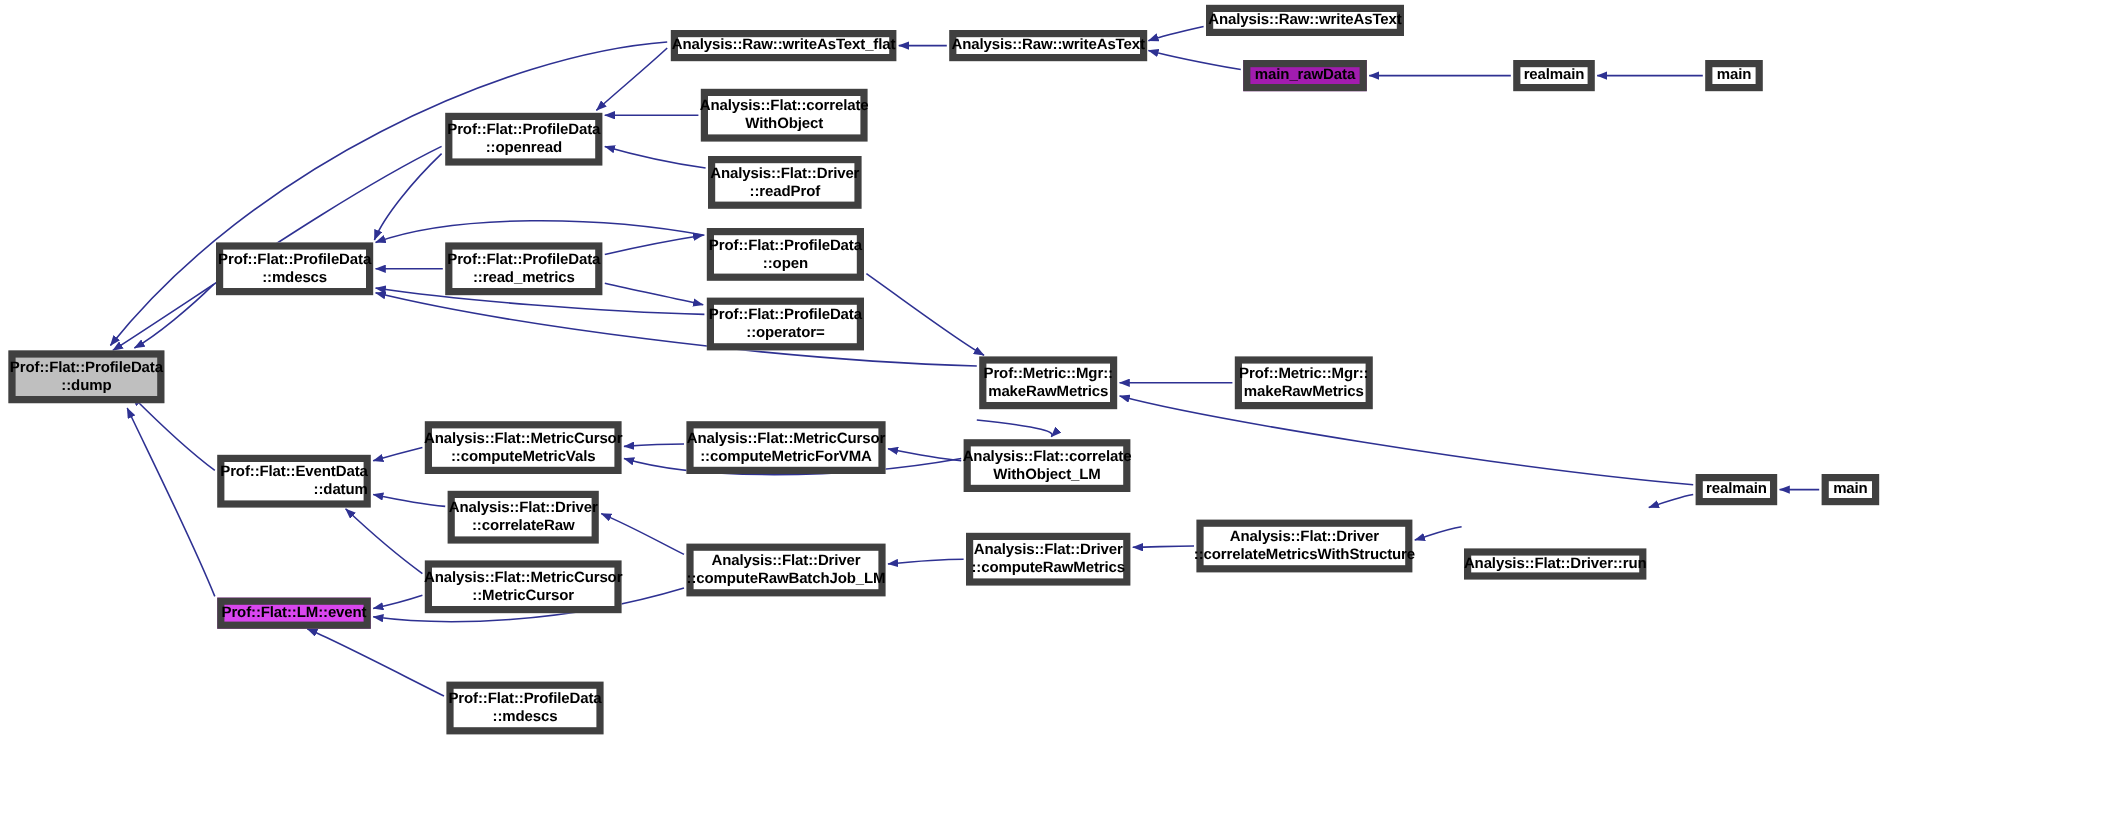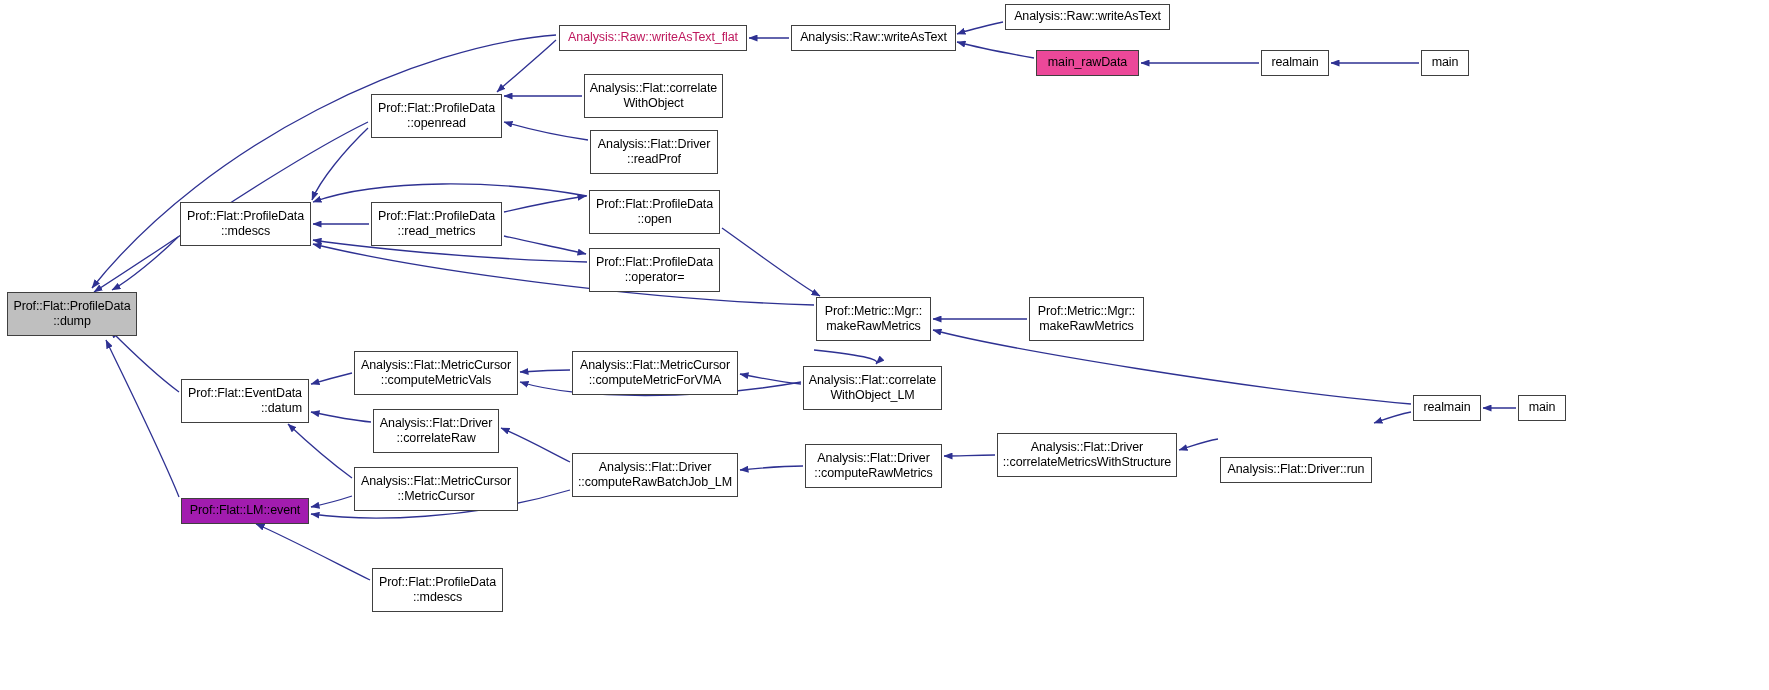--- a/index.html
+++ b/index.html
@@ -19,32 +19,33 @@
     position: absolute;
     left: 0;
     top: 0;
     width: 1769px;
     height: 690px;
     pointer-events: none;
   }
   .node {
     position: absolute;
     box-sizing: border-box;
-    border: 1px solid #4d7c0f;
+    border: 6px solid #4d7c0f;
     background: #ffffff;
     color: #000000;
     font-size: 12.5px;
     line-height: 1.22;
     text-align: center;
     display: flex;
     align-items: center;
     justify-content: center;
     white-space: pre-line;
     letter-spacing: -0.1px;
     z-index: 2;
+    font-weight: bold;
   }
   .node.highlight {
     background: #bfbfbf;
   }
 </style>
 </head>
 <body>
 
 <div id="graph">
   <svg id="edge-layer" viewBox="0 0 1769 690" xmlns="http://www.w3.org/2000/svg">
@@ -95,55 +96,55 @@
         <path d="M1516,408 C1505,408 1495,408 1483,408" fill="none" stroke="#2e3192" stroke-width="1.3" marker-end="url(#arrowhead)"></path>
       </g>
   </svg>
   <div id="nodes-group">
       <div class="node highlight" style="left: 7px; top: 292px; width: 130px; height: 44px; border-color: rgb(64, 64, 64); background: rgb(191, 191, 191); color: rgb(0, 0, 0);">Prof::Flat::ProfileData
 ::dump</div>
       <div class="node" style="left: 180px; top: 202px; width: 131px; height: 44px; border-color: rgb(64, 64, 64); background: rgb(255, 255, 255); color: rgb(0, 0, 0);">Prof::Flat::ProfileData
 ::mdescs</div>
       <div class="node" style="left: 181px; top: 379px; width: 128px; height: 44px; border-color: rgb(64, 64, 64); background: rgb(255, 255, 255); color: rgb(0, 0, 0); text-align: right;">Prof::Flat::EventData
 ::datum</div>
-      <div class="node" style="left: 181px; top: 498px; width: 128px; height: 26px; border-color: rgb(64, 64, 64); background: #a21caf; color: rgb(0, 0, 0);">Prof::Flat::LM::event</div>
+      <div class="node" style="left: 181px; top: 498px; width: 128px; height: 26px; border-color: rgb(64, 64, 64); background: #d946ef; color: rgb(0, 0, 0);">Prof::Flat::LM::event</div>
       <div class="node" style="left: 371px; top: 94px; width: 131px; height: 44px; border-color: rgb(64, 64, 64); background: rgb(255, 255, 255); color: rgb(0, 0, 0);">Prof::Flat::ProfileData
 ::openread</div>
       <div class="node" style="left: 371px; top: 202px; width: 131px; height: 44px; border-color: rgb(64, 64, 64); background: rgb(255, 255, 255); color: rgb(0, 0, 0);">Prof::Flat::ProfileData
 ::read_metrics</div>
       <div class="node" style="left: 354px; top: 351px; width: 164px; height: 44px; border-color: rgb(64, 64, 64); background: rgb(255, 255, 255); color: rgb(0, 0, 0);">Analysis::Flat::MetricCursor
 ::computeMetricVals</div>
       <div class="node" style="left: 373px; top: 409px; width: 126px; height: 44px; border-color: rgb(64, 64, 64); background: rgb(255, 255, 255); color: rgb(0, 0, 0);">Analysis::Flat::Driver
 ::correlateRaw</div>
       <div class="node" style="left: 354px; top: 467px; width: 164px; height: 44px; border-color: rgb(64, 64, 64); background: rgb(255, 255, 255); color: rgb(0, 0, 0);">Analysis::Flat::MetricCursor
 ::MetricCursor</div>
       <div class="node" style="left: 372px; top: 568px; width: 131px; height: 44px; border-color: rgb(64, 64, 64); background: rgb(255, 255, 255); color: rgb(0, 0, 0);">Prof::Flat::ProfileData
 ::mdescs</div>
-      <div class="node" style="left: 559px; top: 25px; width: 188px; height: 26px; border-color: rgb(64, 64, 64); background: rgb(255, 255, 255); color: #be185d;">Analysis::Raw::writeAsText_flat</div>
+      <div class="node" style="left: 559px; top: 25px; width: 188px; height: 26px; border-color: rgb(64, 64, 64); background: rgb(255, 255, 255); color: #000000;">Analysis::Raw::writeAsText_flat</div>
       <div class="node" style="left: 584px; top: 74px; width: 139px; height: 44px; border-color: rgb(64, 64, 64); background: rgb(255, 255, 255); color: rgb(0, 0, 0);">Analysis::Flat::correlate
 WithObject</div>
       <div class="node" style="left: 590px; top: 130px; width: 128px; height: 44px; border-color: rgb(64, 64, 64); background: rgb(255, 255, 255); color: rgb(0, 0, 0);">Analysis::Flat::Driver
 ::readProf</div>
       <div class="node" style="left: 589px; top: 190px; width: 131px; height: 44px; border-color: rgb(64, 64, 64); background: rgb(255, 255, 255); color: rgb(0, 0, 0);">Prof::Flat::ProfileData
 ::open</div>
       <div class="node" style="left: 589px; top: 248px; width: 131px; height: 44px; border-color: rgb(64, 64, 64); background: rgb(255, 255, 255); color: rgb(0, 0, 0);">Prof::Flat::ProfileData
 ::operator=</div>
       <div class="node" style="left: 572px; top: 351px; width: 166px; height: 44px; border-color: rgb(64, 64, 64); background: rgb(255, 255, 255); color: rgb(0, 0, 0);">Analysis::Flat::MetricCursor
 ::computeMetricForVMA</div>
       <div class="node" style="left: 572px; top: 453px; width: 166px; height: 44px; border-color: rgb(64, 64, 64); background: rgb(255, 255, 255); color: rgb(0, 0, 0);">Analysis::Flat::Driver
 ::computeRawBatchJob_LM</div>
       <div class="node" style="left: 791px; top: 25px; width: 165px; height: 26px; border-color: rgb(64, 64, 64); background: rgb(255, 255, 255); color: rgb(0, 0, 0);">Analysis::Raw::writeAsText</div>
       <div class="node" style="left: 816px; top: 297px; width: 115px; height: 44px; border-color: rgb(64, 64, 64); background: rgb(255, 255, 255); color: rgb(0, 0, 0);">Prof::Metric::Mgr::
 makeRawMetrics</div>
       <div class="node" style="left: 803px; top: 366px; width: 139px; height: 44px; border-color: rgb(64, 64, 64); background: rgb(255, 255, 255); color: rgb(0, 0, 0);">Analysis::Flat::correlate
 WithObject_LM</div>
       <div class="node" style="left: 805px; top: 444px; width: 137px; height: 44px; border-color: rgb(64, 64, 64); background: rgb(255, 255, 255); color: rgb(0, 0, 0);">Analysis::Flat::Driver
 ::computeRawMetrics</div>
       <div class="node" style="left: 1005px; top: 4px; width: 165px; height: 26px; border-color: rgb(64, 64, 64); background: rgb(255, 255, 255); color: rgb(0, 0, 0);">Analysis::Raw::writeAsText</div>
-      <div class="node" style="left: 1036px; top: 50px; width: 103px; height: 26px; border-color: rgb(64, 64, 64); background: #ec4899; color: rgb(0, 0, 0);">main_rawData</div>
+      <div class="node" style="left: 1036px; top: 50px; width: 103px; height: 26px; border-color: rgb(64, 64, 64); background: #a21caf; color: rgb(0, 0, 0);">main_rawData</div>
       <div class="node" style="left: 1029px; top: 297px; width: 115px; height: 44px; border-color: rgb(64, 64, 64); background: rgb(255, 255, 255); color: rgb(0, 0, 0);">Prof::Metric::Mgr::
 makeRawMetrics</div>
       <div class="node" style="left: 997px; top: 433px; width: 180px; height: 44px; border-color: rgb(64, 64, 64); background: rgb(255, 255, 255); color: rgb(0, 0, 0);">Analysis::Flat::Driver
 ::correlateMetricsWithStructure</div>
       <div class="node" style="left: 1261px; top: 50px; width: 68px; height: 26px; border-color: rgb(64, 64, 64); background: rgb(255, 255, 255); color: rgb(0, 0, 0);">realmain</div>
       <div class="node" style="left: 1220px; top: 426px; width: 152px; height: 26px; border-color: rgb(64, 64, 64); background: rgb(255, 255, 255); color: rgb(0, 0, 0); margin-top: 31px;">Analysis::Flat::Driver::run</div>
       <div class="node" style="left: 1413px; top: 395px; width: 68px; height: 26px; border-color: rgb(64, 64, 64); background: rgb(255, 255, 255); color: rgb(0, 0, 0);">realmain</div>
       <div class="node" style="left: 1421px; top: 50px; width: 48px; height: 26px; border-color: rgb(64, 64, 64); background: rgb(255, 255, 255); color: rgb(0, 0, 0);">main</div>
       <div class="node" style="left: 1518px; top: 395px; width: 48px; height: 26px; border-color: rgb(64, 64, 64); background: rgb(255, 255, 255); color: rgb(0, 0, 0);">main</div>
     </div>

